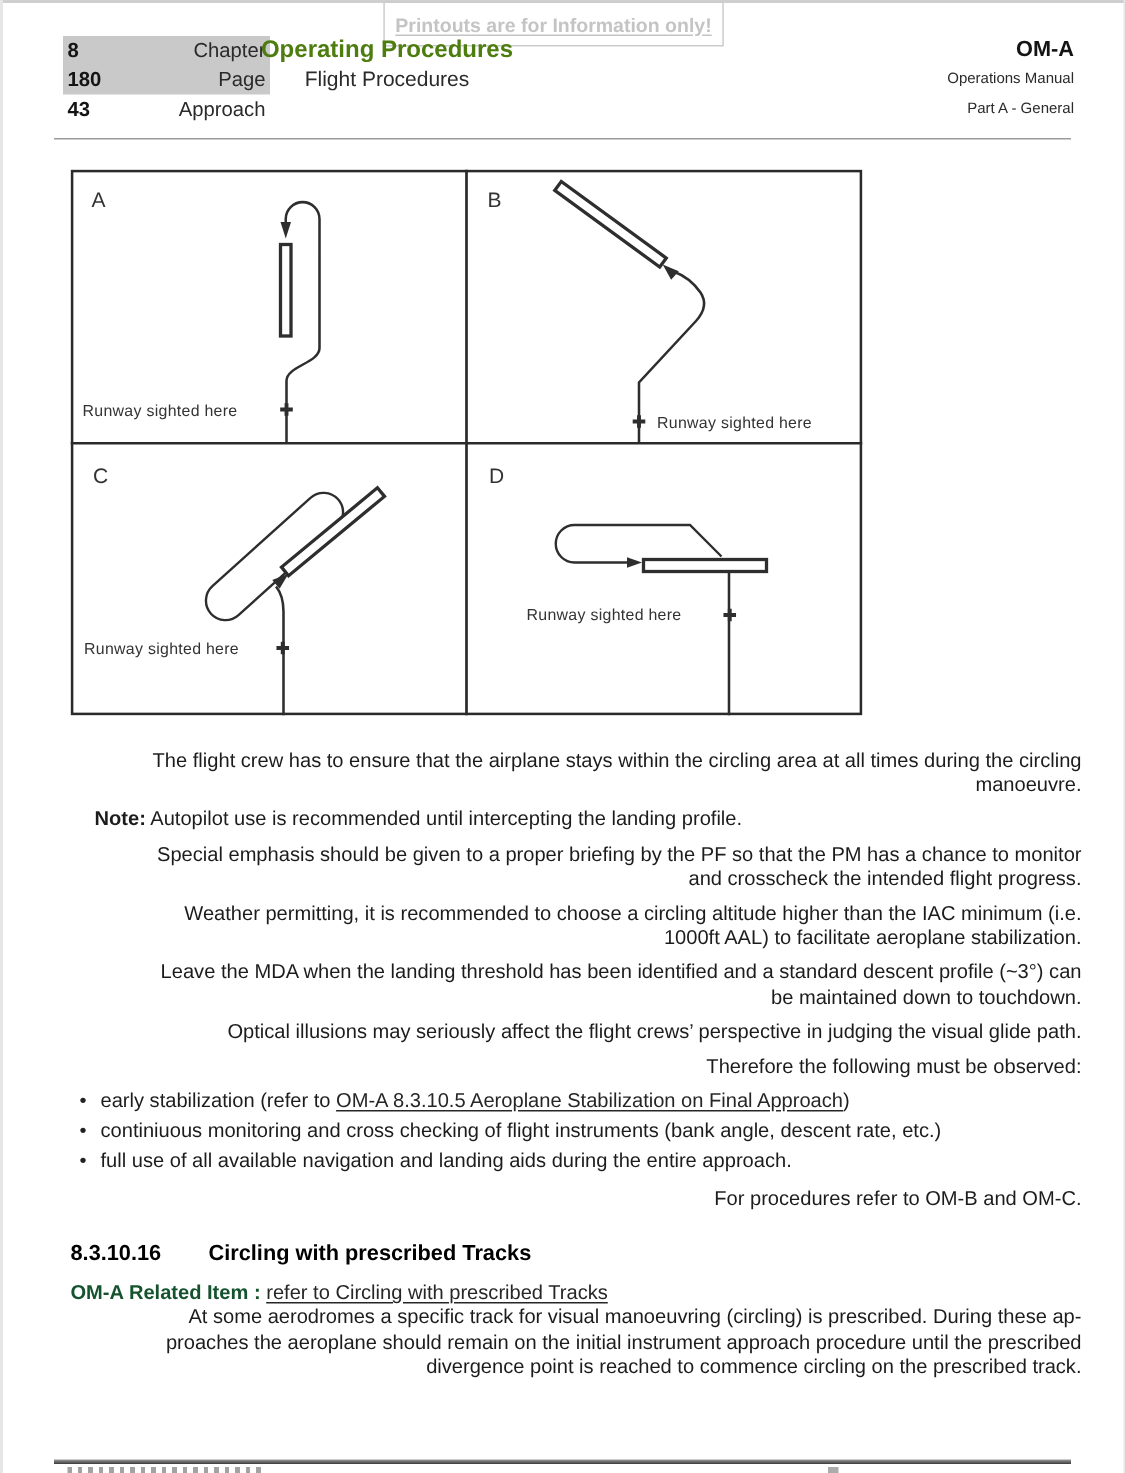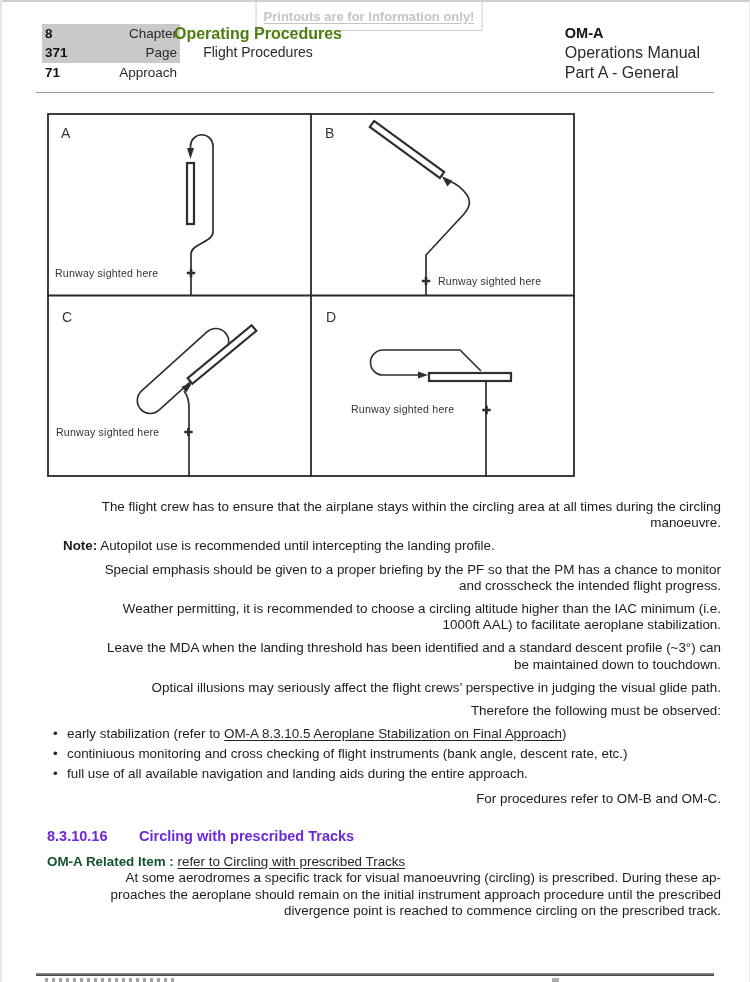--- a/index.html
+++ b/index.html
@@ -17,40 +17,40 @@
 
   
   .meta{position:absolute;left:42px;top:24px;width:138px;line-height:19.3px;font-size:13.5px;}
   .meta-hl{position:absolute;left:42px;top:24px;width:138px;height:39px;background:#c9c9c9;}
   .meta-row{display:flex;justify-content:space-between;padding:0 3px;position:relative;}
   .meta-num{font-weight:bold;color:#141414;}
   .meta-lbl{color:#2a2a2a;}
   .hdr-center{position:absolute;left:158px;top:24px;width:200px;text-align:center;line-height:19.3px;}
   .hdr-center .t1{font-size:16px;font-weight:bold;color:#4d7c0f;}
   .hdr-center .t2{font-size:14px;color:#2a2a2a;}
-  .hdr-right{position:absolute;right:50px;top:24px;text-align:left;line-height:19.3px;}
+  .hdr-right{position:absolute;right:34px;top:24px;text-align:right;line-height:19.3px;}
   .hdr-right .t1{font-size:14.5px;font-weight:bold;color:#141414;}
-  .hdr-right .t2{font-size:16px;color:#2a2a2a;}
+  .hdr-right .t2{font-size:10px;color:#2a2a2a;}
   .header-rule{position:absolute;left:36px;width:678px;top:92px;border-top:1.5px solid #9b9b9b;}
 
   
   .fig{position:absolute;left:47px;top:113px;}
 
   
   .content{position:absolute;left:47px;top:499px;width:674px;font-size:13.4px;line-height:16.2px;color:#1c1c1c;}
   .content p{margin:0 0 7px 0;white-space:pre-line;text-align:right;}
   .note{margin:0 0 7px 0;padding-left:16px;}
   .note b{font-weight:bold;}
   .bullets{margin:0 0 9px 0;}
   .bullet-row{display:flex;margin:0 0 3.4px 0;line-height:16.3px;}
   .bullet-dot{width:14px;padding-left:6px;flex:none;color:#222;}
   .doc-link{color:#262626;text-decoration:underline;text-underline-offset:2px;}
   .p6{margin-bottom:6px;}
   .p7{margin:0;}
-  .section-head{margin-top:20px;font-size:14.5px;font-weight:bold;color:#6d28d9;line-height:18px;}
+  .section-head{margin-top:20px;font-size:14.5px;font-weight:bold;color:#000000;line-height:18px;}
   .section-num{display:inline-block;width:92px;}
   .related{margin-top:9px;line-height:16.3px;}
   .related-label{color:#14532d;font-weight:bold;}
   .p8{margin-top:7px;}
 
   
   .bottom-rule{position:absolute;left:36px;width:678px;top:973px;height:3px;
                background:linear-gradient(#9a9a9a,#3a3a3a);}
   .clip-frag{position:absolute;top:978px;height:4px;overflow:hidden;}
   .frag-a{left:45px;width:132px;background:repeating-linear-gradient(90deg,#a3a3a3 0 3px,transparent 3px 7px);}
@@ -72,25 +72,25 @@
     <span>Printouts are for Information only!</span>
   </div>
 
   <div class="meta-hl"></div>
   <div class="meta">
     <div class="meta-row">
       <span class="meta-num">8</span>
       <span class="meta-lbl">Chapter</span>
     </div>
     <div class="meta-row">
-      <span class="meta-num">371</span>
+      <span class="meta-num">180</span>
       <span class="meta-lbl">Page</span>
     </div>
     <div class="meta-row">
-      <span class="meta-num">71</span>
+      <span class="meta-num">43</span>
       <span class="meta-lbl">Approach</span>
     </div>
   </div>
   <div class="hdr-center">
     <div class="t1">Operating Procedures</div>
     <div class="t2">Flight Procedures</div>
   </div>
   <div class="hdr-right">
     <div class="t1">OM-A</div>
     <div class="t2">Operations Manual</div>

